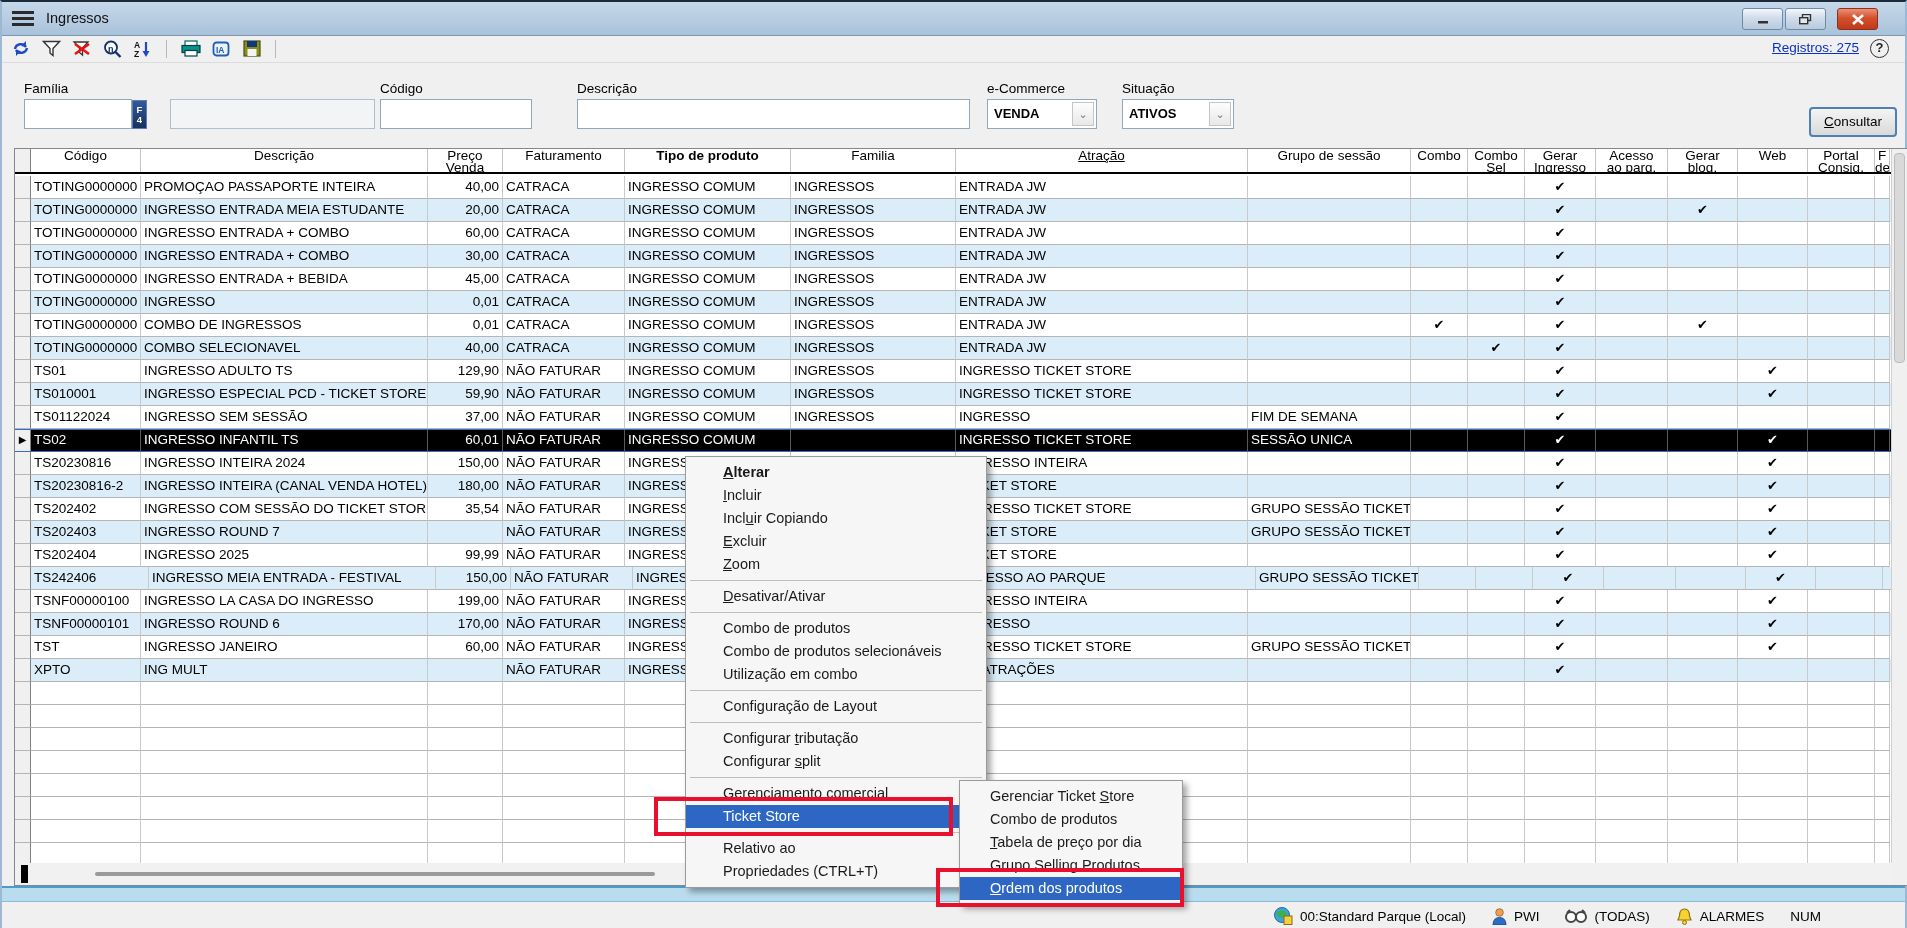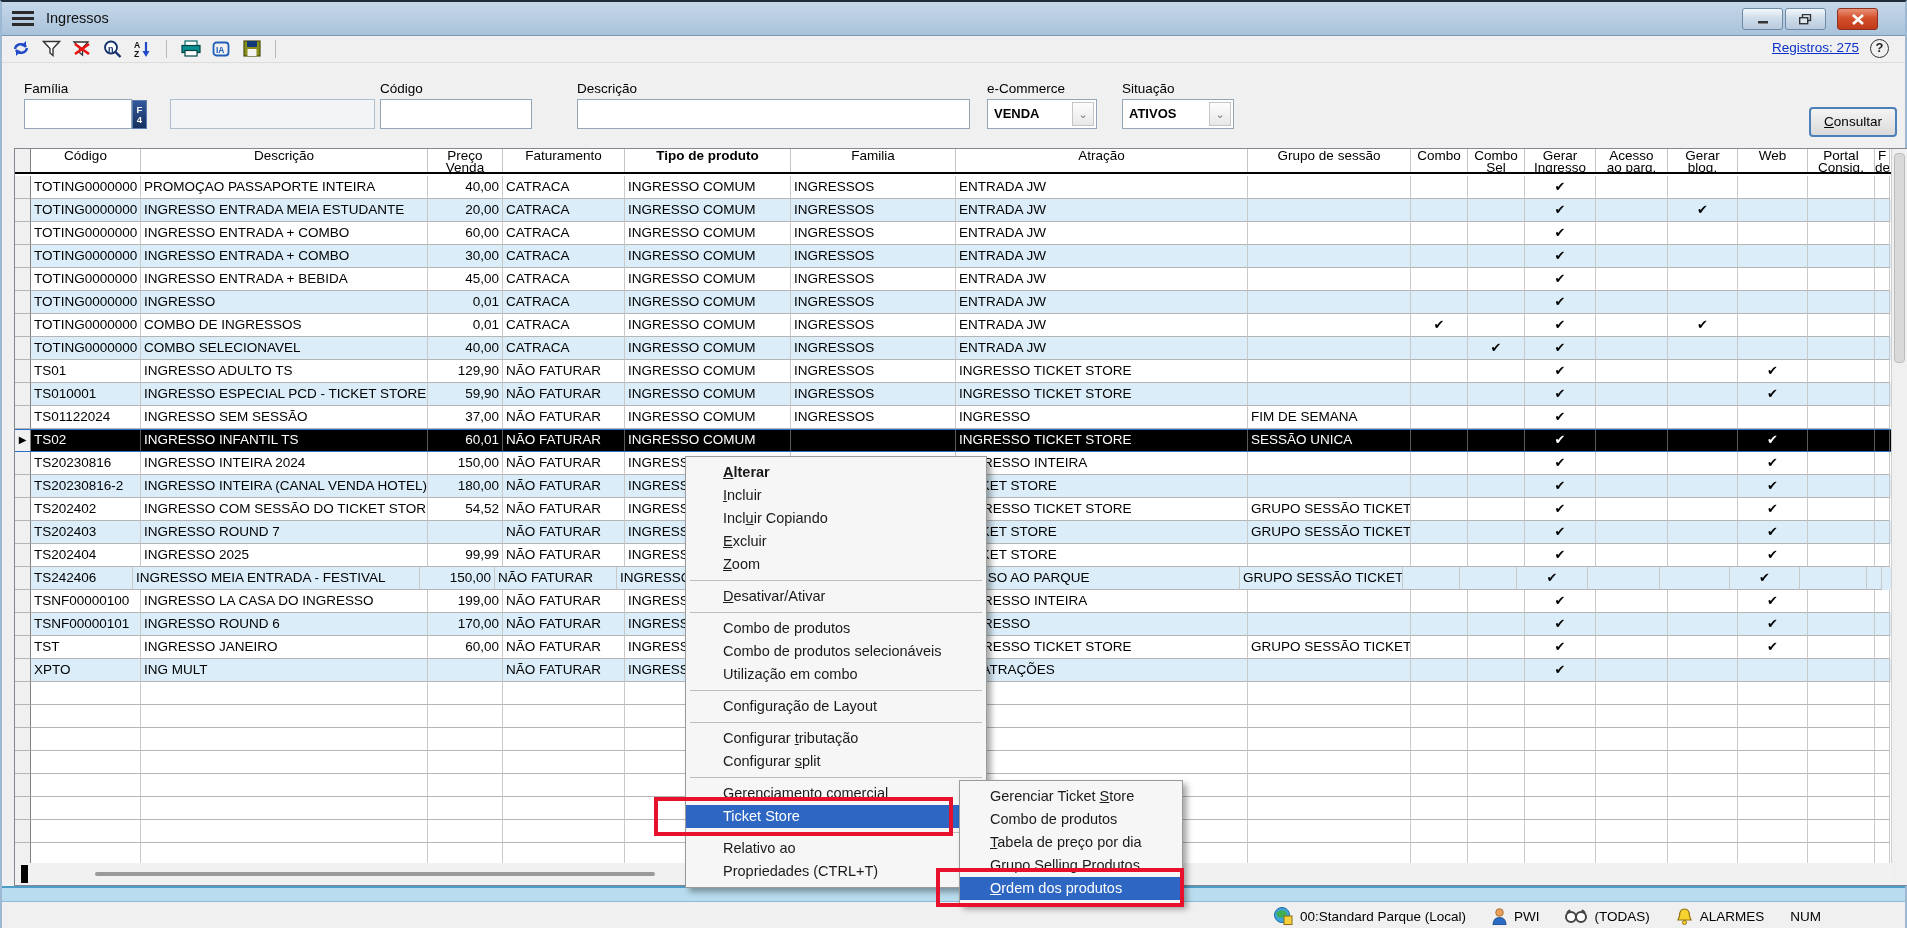--- a/index.html
+++ b/index.html
@@ -207,21 +207,21 @@
   <div id="grid">
     <div id="grid-header">
         <div class="hcell ind" style="width: 16px;"></div>
         <div class="hcell" style="width: 110px;">Código</div>
         <div class="hcell" style="width: 287px;">Descrição</div>
         <div class="hcell" style="width: 75px;">Preço
 Venda</div>
         <div class="hcell" style="width: 122px;">Faturamento</div>
         <div class="hcell" style="width: 166px; font-weight: bold;">Tipo de produto</div>
         <div class="hcell" style="width: 165px;">Familia</div>
-        <div class="hcell" style="width: 292px;">Atração</div>
+        <div class="hcell" style="width: 292px; text-decoration: underline;">Atração</div>
         <div class="hcell" style="width: 163px;">Grupo de sessão</div>
         <div class="hcell" style="width: 57px;">Combo</div>
         <div class="hcell" style="width: 57px;">Combo
 Sel</div>
         <div class="hcell" style="width: 71px;">Gerar
 Ingresso</div>
         <div class="hcell" style="width: 72px;">Acesso
 ao parq.</div>
         <div class="hcell" style="width: 70px;">Gerar
 bloq.</div>
@@ -495,21 +495,21 @@
           <div class="cell chk" style="width: 72px;"></div>
           <div class="cell chk" style="width: 70px;"></div>
           <div class="cell chk" style="width: 70px;">✔</div>
           <div class="cell chk" style="width: 67px;"></div>
           <div class="cell chk" style="width: 15px;"></div>
         </div>
         <div class="grow">
           <div class="cell ind" style="width: 16px;"></div>
           <div class="cell" style="width: 110px;">TS202402</div>
           <div class="cell" style="width: 287px;">INGRESSO COM SESSÃO DO TICKET STORE</div>
-          <div class="cell num" style="width: 75px;">54,52</div>
+          <div class="cell num" style="width: 75px;">35,54</div>
           <div class="cell" style="width: 122px;">NÃO FATURAR</div>
           <div class="cell" style="width: 166px;">INGRESSO COMUM</div>
           <div class="cell" style="width: 165px;"></div>
           <div class="cell" style="width: 292px;">INGRESSO TICKET STORE</div>
           <div class="cell" style="width: 163px;">GRUPO SESSÃO TICKET STORE</div>
           <div class="cell chk" style="width: 57px;"></div>
           <div class="cell chk" style="width: 57px;"></div>
           <div class="cell chk" style="width: 71px;">✔</div>
           <div class="cell chk" style="width: 72px;"></div>
           <div class="cell chk" style="width: 70px;"></div>
@@ -550,21 +550,21 @@
           <div class="cell chk" style="width: 57px;"></div>
           <div class="cell chk" style="width: 71px;">✔</div>
           <div class="cell chk" style="width: 72px;"></div>
           <div class="cell chk" style="width: 70px;"></div>
           <div class="cell chk" style="width: 70px;">✔</div>
           <div class="cell chk" style="width: 67px;"></div>
           <div class="cell chk" style="width: 15px;"></div>
         </div>
         <div class="grow alt">
           <div class="cell ind" style="width: 16px;"></div>
-          <div class="cell" style="width: 102px;">TS242406</div>
+          <div class="cell" style="width: 118px;">TS242406</div>
           <div class="cell" style="width: 287px;">INGRESSO MEIA ENTRADA - FESTIVAL</div>
           <div class="cell num" style="width: 75px;">150,00</div>
           <div class="cell" style="width: 122px;">NÃO FATURAR</div>
           <div class="cell" style="width: 166px;">INGRESSO COMUM</div>
           <div class="cell" style="width: 165px;"></div>
           <div class="cell" style="width: 292px;">ACESSO AO PARQUE</div>
           <div class="cell" style="width: 163px;">GRUPO SESSÃO TICKET STORE</div>
           <div class="cell chk" style="width: 57px;"></div>
           <div class="cell chk" style="width: 57px;"></div>
           <div class="cell chk" style="width: 71px;">✔</div>

